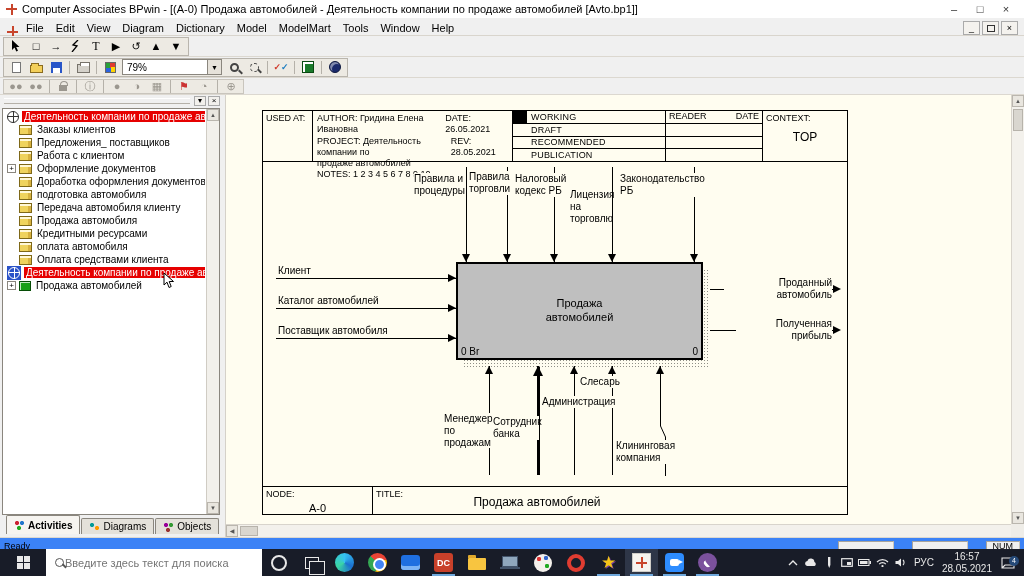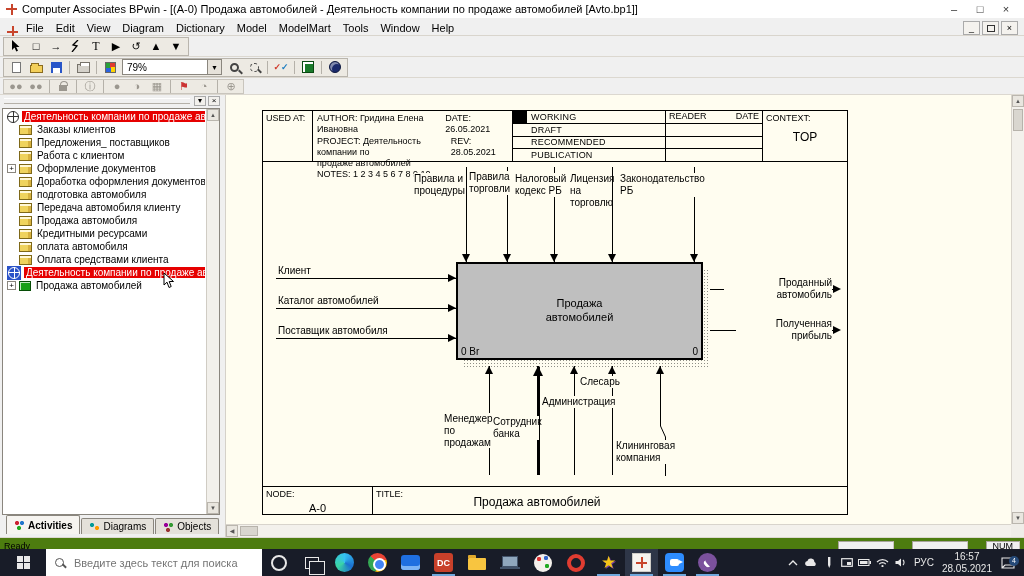--- a/index.html
+++ b/index.html
@@ -126,30 +126,30 @@
   .vline{position:absolute;width:1px;background:#000;z-index:1}
   .hline{position:absolute;height:1px;background:#000;z-index:1}
   .vline.thick{width:3px}
   .ah-d{position:absolute;width:0;height:0;border-left:4px solid transparent;border-right:4px solid transparent;border-top:8px solid #000;z-index:4}
   .ah-r{position:absolute;width:0;height:0;border-top:4px solid transparent;border-bottom:4px solid transparent;border-left:8px solid #000;z-index:4}
   .ah-u{position:absolute;width:0;height:0;border-left:4px solid transparent;border-right:4px solid transparent;border-bottom:8px solid #000;z-index:4}
   .ah-u.big{border-left-width:5px;border-right-width:5px;border-bottom-width:10px}
   .albl{position:absolute;font-size:10px;line-height:1.18;background:#fffdf0;z-index:5}
 
   
-  .statusbar{position:absolute;left:0;top:537px;width:100%;height:17px;background:#4d7c0f;display:flex;align-items:center;font-size:9px;padding:0 4px;border-top:1px solid #dcd8d0}
+  .statusbar{position:absolute;left:0;top:537px;width:100%;height:17px;background:#3b82f6;display:flex;align-items:center;font-size:9px;padding:0 4px;border-top:1px solid #dcd8d0}
   .sb-cells{margin-left:auto;display:flex;gap:18px}
   .sb-cell{border:1px solid #c9c5bd;border-top-color:#a8a49c;border-left-color:#a8a49c;height:10px;padding:0 6px;background:#f0f0f0;line-height:9px}
 
   
   .taskbar{position:absolute;left:0;top:549px;width:100%;height:27px;background:#181c28;display:flex;align-items:stretch;color:#e8e8e8}
   .tk-start{width:46px;display:flex;align-items:center;justify-content:center}
   .winlogo{display:grid;grid-template-columns:6px 6px;grid-template-rows:6px 6px;gap:1px}
   .winlogo i{background:#e8e8e8}
-  .tk-search{width:216px;background:#fff;color:#444;display:flex;align-items:center;gap:10px;padding:0 9px;margin:0}
+  .tk-search{width:216px;background:#fff;color:#444;display:flex;align-items:center;gap:1px;padding:0 9px;margin:0}
   .tk-search input{border:none;outline:none;font-size:11px;width:170px;background:transparent;font-family:"Liberation Sans",sans-serif;color:#333}
   .mag2{position:relative;width:9px;height:9px;border:1.5px solid #555;border-radius:50%;flex:none}
   .mag2::after{content:"";position:absolute;left:6px;top:6px;width:5px;height:1.5px;background:#555;transform:rotate(45deg)}
   .tbi{width:33px;display:flex;align-items:center;justify-content:center;position:relative}
   .tbi.run::after{content:"";position:absolute;left:5px;right:5px;bottom:0;height:2px;background:#6fa8dc}
   .tbi.active{background:#2e3648}
   .ring{width:16px;height:16px;border:2px solid #e8e8e8;border-radius:50%}
   .tview{position:relative;width:14px;height:12px;border:1.5px solid #e8e8e8}
   .tview::before{content:"";position:absolute;left:3px;top:3px;width:14px;height:12px;border:1.5px solid #e8e8e8;background:#181c28}
   .ic-edge{width:19px;height:19px;border-radius:50%;background:conic-gradient(#35c1f1,#1b6fd0,#3ad5a4,#35c1f1)}
@@ -499,21 +499,21 @@
       <div class="ah-d" style="left:277px;top:159px"></div>
       <div class="vline" style="left:328px;top:72px;height:95px"></div>
       <div class="ah-d" style="left:324px;top:159px"></div>
       <div class="vline" style="left:386px;top:72px;height:95px"></div>
       <div class="ah-d" style="left:382px;top:159px"></div>
       <div class="vline" style="left:468px;top:72px;height:95px"></div>
       <div class="ah-d" style="left:464px;top:159px"></div>
       <div class="albl" style="left:188px;top:78px;width:52px">Правила и процедуры</div>
       <div class="albl" style="left:243px;top:76px;width:40px">Правила торговли</div>
       <div class="albl" style="left:289px;top:78px;width:48px">Налоговый кодекс РБ</div>
-      <div class="albl" style="left:344px;top:78px;width:42px">Лицензия на торговлю</div>
+      <div class="albl" style="left:344px;top:94px;width:42px">Лицензия на торговлю</div>
       <div class="albl" style="left:394px;top:78px;width:84px">Законодательство РБ</div>
 
       <div class="hline" style="left:50px;top:183px;width:180px"></div>
       <div class="ah-r" style="left:222px;top:179px"></div>
       <div class="hline" style="left:50px;top:213px;width:180px"></div>
       <div class="ah-r" style="left:222px;top:209px"></div>
       <div class="hline" style="left:50px;top:243px;width:180px"></div>
       <div class="ah-r" style="left:222px;top:239px"></div>
       <div class="albl" style="left:52px;top:170px;white-space:nowrap">Клиент</div>
       <div class="albl" style="left:52px;top:200px;white-space:nowrap">Каталог автомобилей</div>

